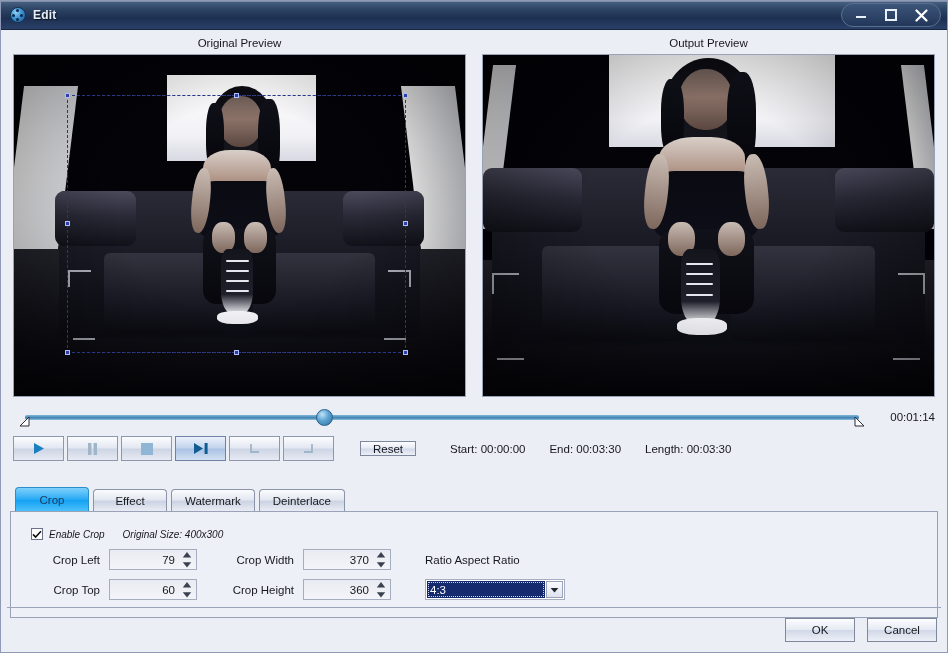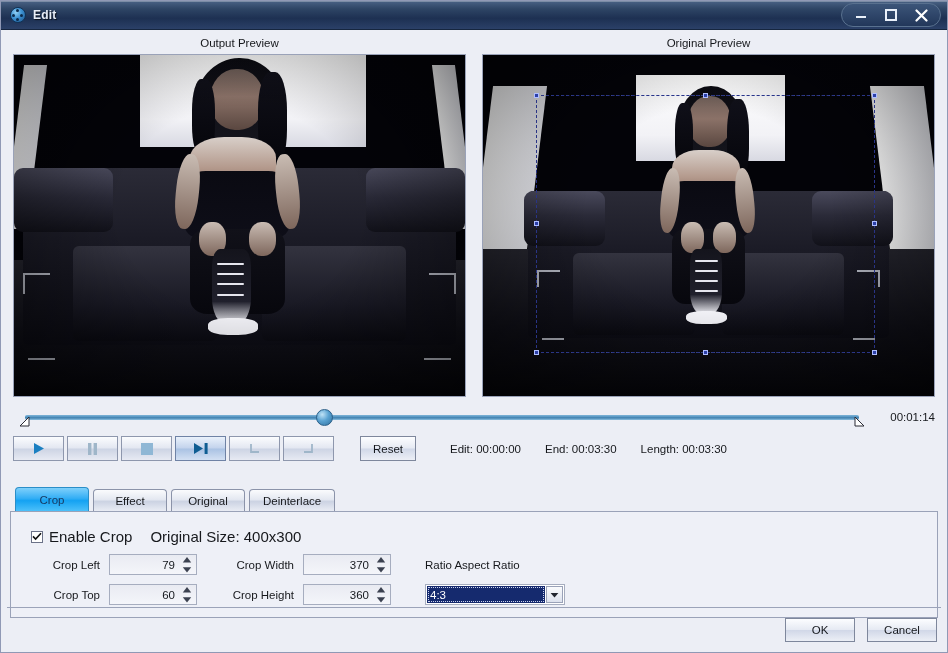--- a/index.html
+++ b/index.html
@@ -222,21 +222,21 @@
     background: linear-gradient(to bottom, #fbfcfe 0%, #e3e7f1 48%, #cdd4e4 52%, #e7eaf3 100%);
     margin-right:3px;
   }
   .tbtn.hot {
     background: linear-gradient(to bottom, #eaf1fb 0%, #c3d3ec 48%, #aac2e3 52%, #d3e0f3 100%);
     border-color:#6f82a5;
   }
   .tbtn svg { display:block; }
   .reset-btn {
     margin-left: 23px;
-    width:56px; height:25px;
+    width:56px; height:15px;
     border:1px solid #7e879c;
     background: linear-gradient(to bottom, #fcfdff 0%, #e6eaf3 48%, #d1d8e8 52%, #eceff6 100%);
     font-size:11.5px; color:#15181d;
     display:flex; align-items:center; justify-content:center;
   }
   .times {
     display:flex; gap:24px; margin-left:34px;
     font-size:11.5px; color:#16181c;
   }
 
@@ -265,21 +265,21 @@
     height: 107px;
     border:1px solid #9aa2b8;
     background:#eef0f7;
     position:relative;
   }
 
   
   .form-top {
     display:flex; align-items:center;
     padding: 16px 0 0 20px;
-    font-size:15px; color:#16181c;
+    font-size:10px; color:#16181c;font-style:italic;
   }
   .cbox {
     width:12px; height:12px; border:1px solid #6b7par; border:1px solid #6b7288;
     background:#fff; margin-right:6px;
     display:flex; align-items:center; justify-content:center;
     flex:none;
   }
   .cbox svg{display:block;}
   .orig-size { margin-left: 18px; }
 
@@ -378,20 +378,72 @@
       </div>
       <div class="win-btn">
         <svg width="13" height="13" viewBox="0 0 13 13">
             <path d="M1.5 1.5 L11.5 11.5 M11.5 1.5 L1.5 11.5" stroke="#ffffff" stroke-width="2.2" stroke-linecap="round"></path>
           </svg>
       </div>
     </div>
   </div>
 
   <div class="preview-row">
+
+    <div class="preview-col">
+      <div class="preview-label">Original Preview</div>
+      <div class="preview-frame">
+        <div class="still">
+          <div class="bg-window" style="left:34%;top:6%;width:33%;height:25%;"></div>
+          <div class="sidelight" style="left:0;top:9%;width:12%;height:48%;transform:skewX(-7deg);"></div>
+          <div class="sidelight" style="right:0;top:9%;width:12%;height:48%;transform:skewX(7deg);"></div>
+          <div class="floor" style="top:57%;height:43%;"></div>
+          <div class="sofa" style="left:10%;top:40%;width:80%;height:43%;"></div>
+          <div class="arm" style="left:9%;top:40%;width:18%;height:16%;"></div>
+          <div class="arm" style="right:9%;top:40%;width:18%;height:16%;"></div>
+          <div class="cushion" style="left:20%;top:58%;width:27%;height:24%;"></div>
+          <div class="cushion" style="right:20%;top:58%;width:27%;height:24%;"></div>
+          <div class="leg" style="left:12%;top:63%;width:5%;height:2px;"></div>
+          <div class="leg" style="left:12%;top:63%;width:2px;height:5%;"></div>
+          <div class="leg" style="right:12%;top:63%;width:5%;height:2px;"></div>
+          <div class="leg" style="right:12%;top:63%;width:2px;height:5%;"></div>
+          <div class="leg" style="left:13%;top:83%;width:5%;height:2px;"></div>
+          <div class="leg" style="right:13%;top:83%;width:5%;height:2px;"></div>
+          <div class="hair" style="left:43%;top:9%;width:15%;height:26%;"></div>
+          <div class="head" style="left:45.5%;top:12%;width:9.5%;height:15%;"></div>
+          <div class="hair-l" style="left:42.5%;top:14%;width:4%;height:20%;"></div>
+          <div class="hair-r" style="left:54%;top:13%;width:5%;height:24%;"></div>
+          <div class="chest" style="left:42%;top:28%;width:15%;height:13%;"></div>
+          <div class="torso" style="left:41%;top:37%;width:18%;height:17%;"></div>
+          <div class="arm-skin" style="left:39.5%;top:33%;width:4%;height:19%;transform:rotate(6deg);"></div>
+          <div class="arm-skin" style="left:56%;top:33%;width:4%;height:19%;transform:rotate(-6deg);"></div>
+          <div class="legs" style="left:42%;top:51%;width:16%;height:22%;"></div>
+          <div class="arm-skin" style="left:44%;top:49%;width:5%;height:9%;"></div>
+          <div class="arm-skin" style="left:51%;top:49%;width:5%;height:9%;"></div>
+          <div class="shoe" style="left:46%;top:57%;width:7%;height:19%;"></div>
+          <div class="lace" style="left:47%;top:60%;width:5%;"></div>
+          <div class="lace" style="left:47%;top:63%;width:5%;"></div>
+          <div class="lace" style="left:47%;top:66%;width:5%;"></div>
+          <div class="lace" style="left:47%;top:69%;width:5%;"></div>
+          <div class="sole" style="left:45%;top:75%;width:9%;height:4%;"></div>
+          <div class="vig"></div>
+        </div>
+
+        <div class="crop-rect" style="left:53px; top:40px; width:339px; height:258px;">
+        </div>
+        <div class="handle" style="left:51px; top:38px;"></div>
+        <div class="handle" style="left:220px; top:38px;"></div>
+        <div class="handle" style="left:389px; top:38px;"></div>
+        <div class="handle" style="left:51px; top:166px;"></div>
+        <div class="handle" style="left:389px; top:166px;"></div>
+        <div class="handle" style="left:51px; top:295px;"></div>
+        <div class="handle" style="left:220px; top:295px;"></div>
+        <div class="handle" style="left:389px; top:295px;"></div>
+      </div>
+    </div>
 
     <div class="preview-col">
       <div class="preview-label">Output Preview</div>
       <div class="preview-frame right">
         <div class="still">
           <div class="bg-window" style="left:28%;top:0%;width:50%;height:27%;"></div>
           <div class="sidelight" style="left:0;top:3%;width:5%;height:48%;transform:skewX(-7deg);"></div>
           <div class="sidelight" style="right:0;top:3%;width:5%;height:48%;transform:skewX(7deg);"></div>
           <div class="floor" style="top:60%;height:40%;"></div>
           <div class="sofa" style="left:2%;top:33%;width:96%;height:52%;"></div>
@@ -419,72 +471,20 @@
           <div class="shoe" style="left:44%;top:57%;width:8.5%;height:22%;"></div>
           <div class="lace" style="left:45%;top:61%;width:6%;"></div>
           <div class="lace" style="left:45%;top:64%;width:6%;"></div>
           <div class="lace" style="left:45%;top:67%;width:6%;"></div>
           <div class="lace" style="left:45%;top:70%;width:6%;"></div>
           <div class="sole" style="left:43%;top:77%;width:11%;height:5%;"></div>
           <div class="vig"></div>
         </div>
       </div>
     </div>
-
-    <div class="preview-col">
-      <div class="preview-label">Original Preview</div>
-      <div class="preview-frame">
-        <div class="still">
-          <div class="bg-window" style="left:34%;top:6%;width:33%;height:25%;"></div>
-          <div class="sidelight" style="left:0;top:9%;width:12%;height:48%;transform:skewX(-7deg);"></div>
-          <div class="sidelight" style="right:0;top:9%;width:12%;height:48%;transform:skewX(7deg);"></div>
-          <div class="floor" style="top:57%;height:43%;"></div>
-          <div class="sofa" style="left:10%;top:40%;width:80%;height:43%;"></div>
-          <div class="arm" style="left:9%;top:40%;width:18%;height:16%;"></div>
-          <div class="arm" style="right:9%;top:40%;width:18%;height:16%;"></div>
-          <div class="cushion" style="left:20%;top:58%;width:27%;height:24%;"></div>
-          <div class="cushion" style="right:20%;top:58%;width:27%;height:24%;"></div>
-          <div class="leg" style="left:12%;top:63%;width:5%;height:2px;"></div>
-          <div class="leg" style="left:12%;top:63%;width:2px;height:5%;"></div>
-          <div class="leg" style="right:12%;top:63%;width:5%;height:2px;"></div>
-          <div class="leg" style="right:12%;top:63%;width:2px;height:5%;"></div>
-          <div class="leg" style="left:13%;top:83%;width:5%;height:2px;"></div>
-          <div class="leg" style="right:13%;top:83%;width:5%;height:2px;"></div>
-          <div class="hair" style="left:43%;top:9%;width:15%;height:26%;"></div>
-          <div class="head" style="left:45.5%;top:12%;width:9.5%;height:15%;"></div>
-          <div class="hair-l" style="left:42.5%;top:14%;width:4%;height:20%;"></div>
-          <div class="hair-r" style="left:54%;top:13%;width:5%;height:24%;"></div>
-          <div class="chest" style="left:42%;top:28%;width:15%;height:13%;"></div>
-          <div class="torso" style="left:41%;top:37%;width:18%;height:17%;"></div>
-          <div class="arm-skin" style="left:39.5%;top:33%;width:4%;height:19%;transform:rotate(6deg);"></div>
-          <div class="arm-skin" style="left:56%;top:33%;width:4%;height:19%;transform:rotate(-6deg);"></div>
-          <div class="legs" style="left:42%;top:51%;width:16%;height:22%;"></div>
-          <div class="arm-skin" style="left:44%;top:49%;width:5%;height:9%;"></div>
-          <div class="arm-skin" style="left:51%;top:49%;width:5%;height:9%;"></div>
-          <div class="shoe" style="left:46%;top:57%;width:7%;height:19%;"></div>
-          <div class="lace" style="left:47%;top:60%;width:5%;"></div>
-          <div class="lace" style="left:47%;top:63%;width:5%;"></div>
-          <div class="lace" style="left:47%;top:66%;width:5%;"></div>
-          <div class="lace" style="left:47%;top:69%;width:5%;"></div>
-          <div class="sole" style="left:45%;top:75%;width:9%;height:4%;"></div>
-          <div class="vig"></div>
-        </div>
-
-        <div class="crop-rect" style="left:53px; top:40px; width:339px; height:258px;">
-        </div>
-        <div class="handle" style="left:51px; top:38px;"></div>
-        <div class="handle" style="left:220px; top:38px;"></div>
-        <div class="handle" style="left:389px; top:38px;"></div>
-        <div class="handle" style="left:51px; top:166px;"></div>
-        <div class="handle" style="left:389px; top:166px;"></div>
-        <div class="handle" style="left:51px; top:295px;"></div>
-        <div class="handle" style="left:220px; top:295px;"></div>
-        <div class="handle" style="left:389px; top:295px;"></div>
-      </div>
-    </div>
   </div>
 
   <div class="timeline-row">
     <div class="slider">
       <div class="track"></div>
       <div class="marker" style="left:6px; top:10px;">
         <svg width="12" height="13" viewBox="0 0 12 13">
             <path d="M10 1 L1 10 L10 10 Z" fill="#ffffff" stroke="#2b2b35" stroke-width="1"></path>
           </svg>
       </div>
@@ -528,30 +528,30 @@
           </svg>
       </div>
       <div class="tbtn">
         <svg width="13" height="13" viewBox="0 0 13 13">
             <path d="M10 2 L10 10 L2 10" fill="none" stroke="#9fb6c9" stroke-width="1.8"></path>
           </svg>
       </div>
     </div>
     <div class="reset-btn">Reset</div>
     <div class="times">
-      <span>Edit: 00:00:00</span>
+      <span>Start: 00:00:00</span>
       <span>End: 00:03:30</span>
       <span>Length: 00:03:30</span>
     </div>
   </div>
 
   <div class="tabstrip">
     <div class="tab active">Crop</div>
     <div class="tab">Effect</div>
-    <div class="tab">Original</div>
+    <div class="tab">Watermark</div>
     <div class="tab">Deinterlace</div>
   </div>
 
   <div class="tabpanel">
 
     <div class="form-top">
       <div class="cbox">
         <svg width="10" height="9" viewBox="0 0 10 9">
             <path d="M1 4.4 L3.6 7 L9 1.2" fill="none" stroke="#101010" stroke-width="1.6"></path>
           </svg>

